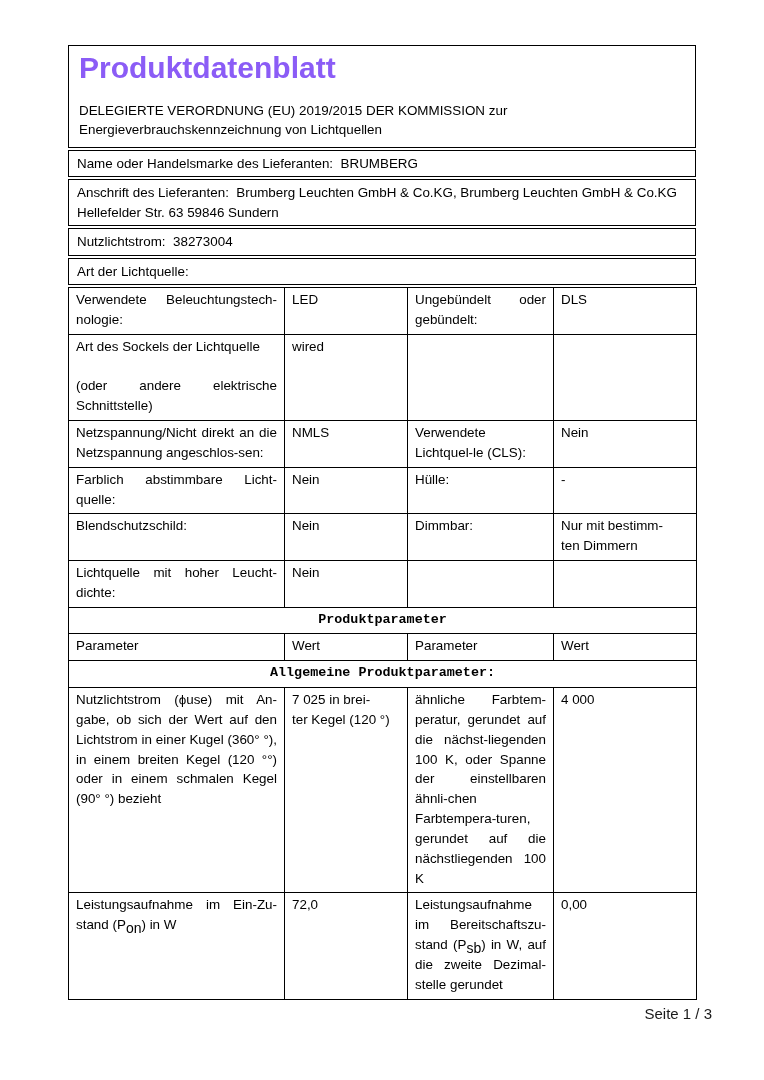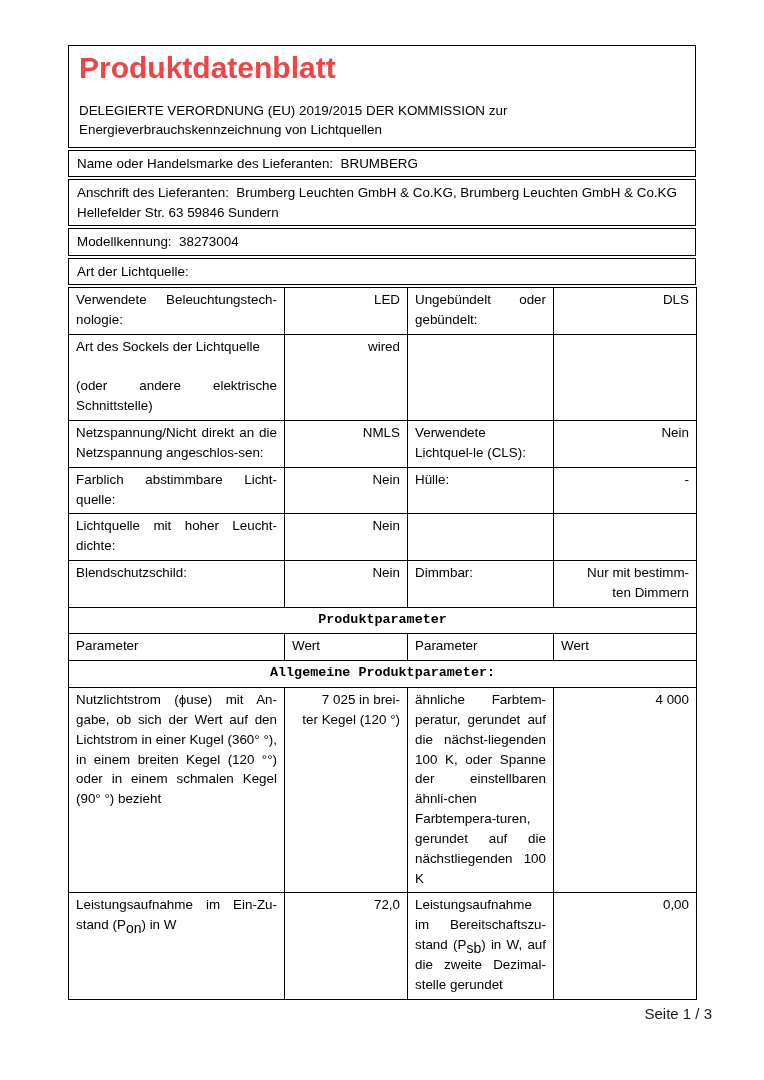--- a/index.html
+++ b/index.html
@@ -48,56 +48,56 @@
     width: 628px;
   }
   table.grid td {
     border: 1.5px solid #000;
     padding: 2px 7px 4px 7px;
     vertical-align: top;
     line-height: 1.48;
     overflow: hidden;
   }
   td.p { text-align: justify; white-space: pre-line; margin-left: 40px; }
-  td.v { text-align: right; white-space: pre-line; }
+  td.v { text-align: left; white-space: pre-line; }
   td.sec { text-align: center; font-weight: bold; padding: 1px 7px 2px 7px; font-family: Liberation Mono, monospace; }
   td.hdr { text-align: left; padding: 2px 7px 3px 7px; }
   sub { font-size: 14px; line-height: 0; }
   .footer {
     position: absolute;
     top: 1005px;
     right: 52px;
     font-size: 15px;
     color: #1a1a1a;
   }
 </style>
 </head>
 <body>
 
 <div class="page">
   <div class="content">
 
     <div class="box title-box">
-      <h1 class="doc-title" style="color: #ef4444;">Produktdatenblatt</h1>
+      <h1 class="doc-title" style="color: #8b5cf6;">Produktdatenblatt</h1>
       <div class="subtitle">DELEGIERTE VERORDNUNG (EU) 2019/2015 DER KOMMISSION zur
 Energieverbrauchskennzeichnung von Lichtquellen</div>
     </div>
 
     <div class="box">
       <span class="lbl">Name oder Handelsmarke des Lieferanten:</span>
       <span>BRUMBERG</span>
     </div>
 
     <div class="box">
       <span class="lbl">Anschrift des Lieferanten:</span>
       <span>Brumberg Leuchten GmbH &amp; Co.KG, Brumberg Leuchten GmbH &amp; Co.KG Hellefelder Str. 63 59846 Sundern</span>
     </div>
 
     <div class="box">
-      <span class="lbl">Modellkennung:</span>
+      <span class="lbl">Nutzlichtstrom:</span>
       <span>38273004</span>
     </div>
 
     <div class="box">
       <span class="lbl">Art der Lichtquelle:</span>
     </div>
 
     <table class="grid">
       <colgroup>
         <col style="width:216px">
@@ -126,31 +126,31 @@
           <td class="p">Verwendete Lichtquel-le (CLS):</td>
           <td class="v">Nein</td>
         </tr>
         <tr>
           <td class="p">Farblich abstimmbare Licht-quelle:</td>
           <td class="v">Nein</td>
           <td class="p">Hülle:</td>
           <td class="v">-</td>
         </tr>
         <tr>
-          <td class="p">Lichtquelle mit hoher Leucht-dichte:</td>
-          <td class="v">Nein</td>
-          <td class="p"></td>
-          <td class="v"></td>
-        </tr>
-        <tr>
           <td class="p">Blendschutzschild:</td>
           <td class="v">Nein</td>
           <td class="p">Dimmbar:</td>
           <td class="v">Nur mit bestimm-
 ten Dimmern</td>
+        </tr>
+        <tr>
+          <td class="p">Lichtquelle mit hoher Leucht-dichte:</td>
+          <td class="v">Nein</td>
+          <td class="p"></td>
+          <td class="v"></td>
         </tr>
         <tr>
           <td class="sec" colspan="4">Produktparameter</td>
         </tr>
         <tr>
           <td class="hdr">Parameter</td>
           <td class="hdr">Wert</td>
           <td class="hdr">Parameter</td>
           <td class="hdr">Wert</td>
         </tr>

